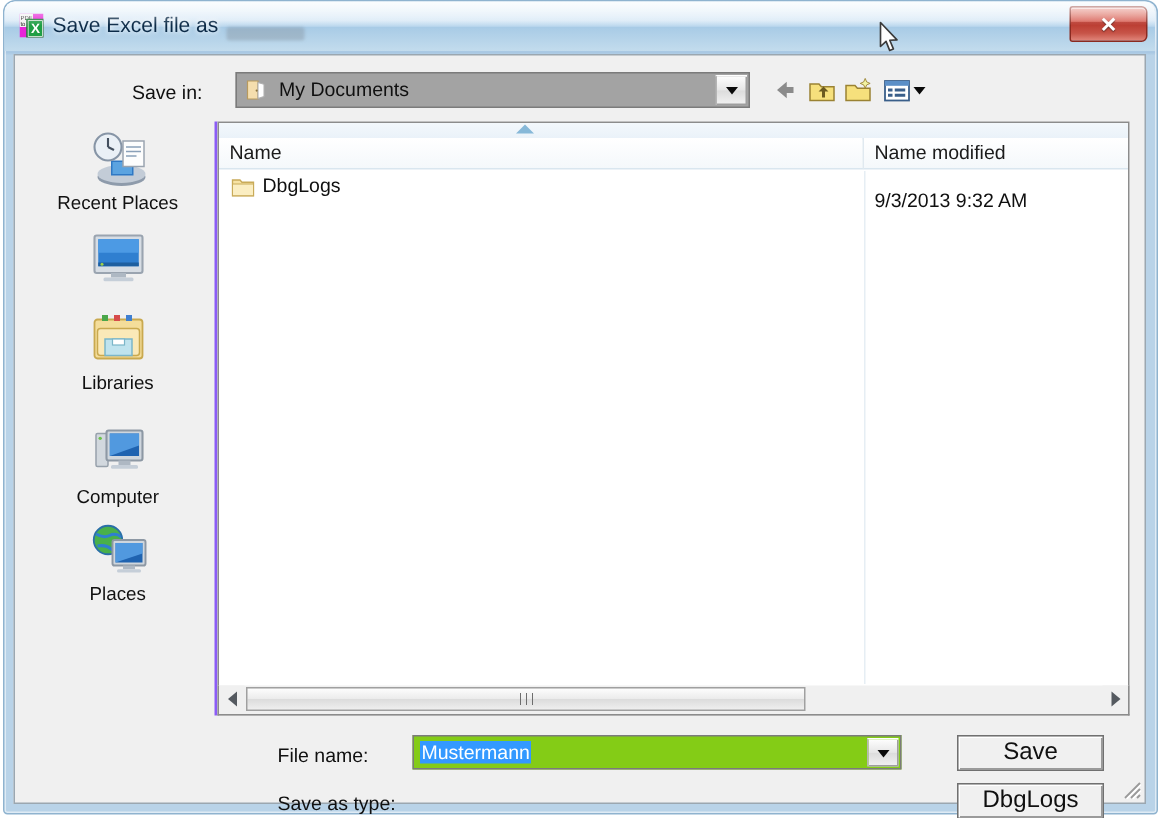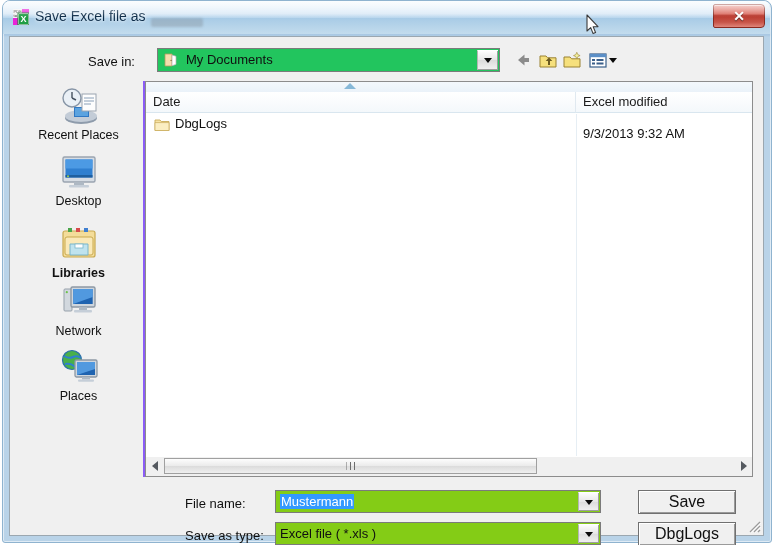--- a/index.html
+++ b/index.html
@@ -106,21 +106,21 @@
   .savein-label {
     position: absolute;
     left: 78px; top: 17px;
     font-size: 13px; color: #101010;
   }
   .savein-combo {
     position: absolute;
     left: 147px; top: 11px;
     width: 343px; height: 24px;
     border: 1px solid #7b7b7b;
-    background: #22c55e;
+    background: #a3a3a3;
     box-sizing: border-box;
   }
   .savein-combo .folder-ico {
     position: absolute; left: 5px; top: 3px; width: 16px; height: 16px;
   }
   .savein-combo .txt {
     position: absolute; left: 28px; top: 3px;
     font-size: 13px; color: #101010;
   }
   .combo-arrow-btn {
@@ -403,24 +403,23 @@
       <div class="place" style="top:70px;">
         <svg class="ico" viewBox="0 0 44 42" width="44" height="42">
           <rect x="6" y="6" width="32" height="25" rx="1.5" fill="#d7dde4" stroke="#9aa4b0" stroke-width="1.4"></rect>
           <rect x="8.5" y="8.5" width="27" height="18" fill="#2f7fd0"></rect>
           <rect x="8.5" y="8.5" width="27" height="9" fill="#4c9ae4"></rect>
           <rect x="8.5" y="24" width="27" height="2.5" fill="#1e5fa0"></rect>
           <circle cx="11" cy="25.2" r="1" fill="#9fd14a"></circle>
           <rect x="17" y="31" width="10" height="3" fill="#aeb8c3"></rect>
           <rect x="12" y="34" width="20" height="2.5" rx="1" fill="#c5ced8"></rect>
         </svg>
-        <span class="lbl">Desktop</span>
-      </div>
-
-      <div class="place" style="top:142px;font-weight:bold;">
+      </div>
+
+      <div class="place" style="top:124px;">
         <svg class="ico" viewBox="0 0 44 42" width="44" height="42">
           <rect x="6" y="8" width="32" height="26" rx="2" fill="#f4dd9a" stroke="#c9a94f" stroke-width="1.2"></rect>
           <rect x="11" y="5" width="4" height="4" fill="#4aa64a"></rect>
           <rect x="19" y="5" width="4" height="4" fill="#d64b4b"></rect>
           <rect x="27" y="5" width="4" height="4" fill="#3f7fd0"></rect>
           <rect x="8" y="14" width="28" height="18" rx="2" fill="#fae9b8" stroke="#c9a94f" stroke-width="1"></rect>
           <path d="M13 21 h18 v11 h-18 z" fill="#bfe3ee" stroke="#7bb6c9" stroke-width="1"></path>
           <rect x="18" y="21" width="8" height="4" fill="#ffffff" stroke="#7bb6c9" stroke-width="0.8"></rect>
         </svg>
         <span class="lbl">Libraries</span>
@@ -429,21 +428,21 @@
       <div class="place" style="top:200px;">
         <svg class="ico" viewBox="0 0 44 42" width="44" height="42">
           <rect x="7" y="8" width="8" height="22" rx="1" fill="#d2d8de" stroke="#97a1ab" stroke-width="1"></rect>
           <circle cx="9.8" cy="11.2" r="1.1" fill="#6cc24a"></circle>
           <rect x="14" y="6" width="24" height="20" rx="1.5" fill="#cfd6dd" stroke="#8d98a4" stroke-width="1.4"></rect>
           <rect x="16.2" y="8" width="19.5" height="15" fill="#1f63b0"></rect>
           <path d="M16.2 8 h19.5 v8 l-19.5 7 z" fill="#5aa2e8" opacity="0.85"></path>
           <rect x="22" y="26" width="8" height="3" fill="#aeb8c3"></rect>
           <rect x="17" y="29" width="18" height="2.5" rx="1" fill="#c5ced8"></rect>
         </svg>
-        <span class="lbl">Network</span>
+        <span class="lbl">Computer</span>
       </div>
 
       <div class="place" style="top:265px;">
         <svg class="ico" viewBox="0 0 44 42" width="44" height="42">
           <circle cx="15" cy="14" r="9.5" fill="#49b04a"></circle>
           <path d="M7 10 q5 3 9 1 q4-2 8 1 M8 18 q6-1 9 2 q3 3 7 1" stroke="#2f7fd0" stroke-width="2" fill="none"></path>
           <circle cx="15" cy="14" r="9.5" fill="none" stroke="#2a6fa8" stroke-width="1.2"></circle>
           <rect x="18" y="14" width="22" height="17" rx="1.4" fill="#cfd6dd" stroke="#8d98a4" stroke-width="1.3"></rect>
           <rect x="20" y="16" width="18" height="13" fill="#1f63b0"></rect>
           <path d="M20 16 h18 v7 l-18 6 z" fill="#5aa2e8" opacity="0.85"></path>
@@ -453,24 +452,24 @@
         <span class="lbl">Places</span>
       </div>
     </div>
 
     <div class="listframe">
       <div class="hdr-strip">
         <div class="sort-ind"></div>
       </div>
 
       <div class="colhdr" id="col-name">
-        <span>Date</span>
+        <span>Name</span>
       </div>
       <div class="colhdr" id="col-date">
-        <span>Excel modified</span>
+        <span>Name modified</span>
       </div>
 
       <div class="vdivider"></div>
 
       <div class="row">
         <svg class="fico" viewBox="0 0 16 16">
           <path d="M1 3 h5 l1.3 1.5 h7.7 v9 h-14 z" fill="#f7e3a4" stroke="#c9ab59" stroke-width="0.9"></path>
           <path d="M1 5.6 h14 v7.9 h-14 z" fill="#fbeec2" stroke="#c9ab59" stroke-width="0.7"></path>
         </svg>
         <div class="nm">DbgLogs</div>
@@ -492,26 +491,20 @@
 
     <div class="fld-label" style="left:136px; top:459px;">File name:</div>
     <div class="fld-box" style="left:265px; top:453px; width:326px; height:23px;">
       <div class="val sel">Mustermann</div>
       <div class="combo-arrow-btn">
         <div class="tri-down"></div>
       </div>
     </div>
 
     <div class="fld-label" style="left:136px; top:491px;">Save as type:</div>
-    <div class="fld-box" style="left:265px; top:485px; width:326px; height:23px;">
-      <div class="val">Excel file ( *.xls )</div>
-      <div class="combo-arrow-btn">
-        <div class="tri-down"></div>
-      </div>
-    </div>
 
     <div class="btn" style="left:628px; top:453px;">Save</div>
     <div class="btn" style="left:628px; top:485px;">DbgLogs</div>
 
     <svg class="grip" viewBox="0 0 13 13">
       <g stroke="#9a9a9a" stroke-width="1.3">
         <line x1="12" y1="2" x2="2" y2="12"></line>
         <line x1="12" y1="6" x2="6" y2="12"></line>
         <line x1="12" y1="10" x2="10" y2="12"></line>
       </g>

